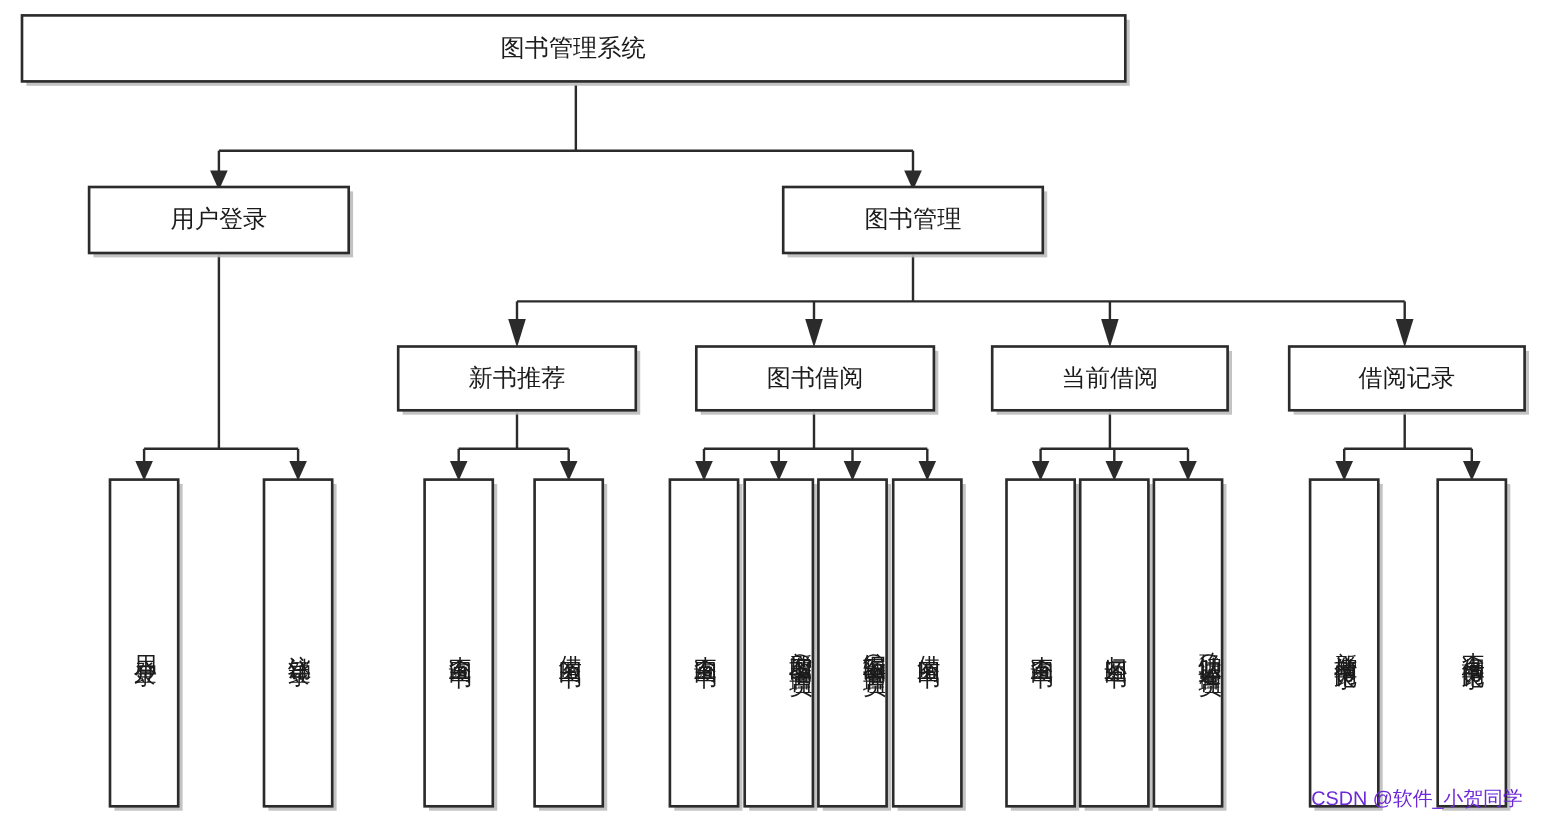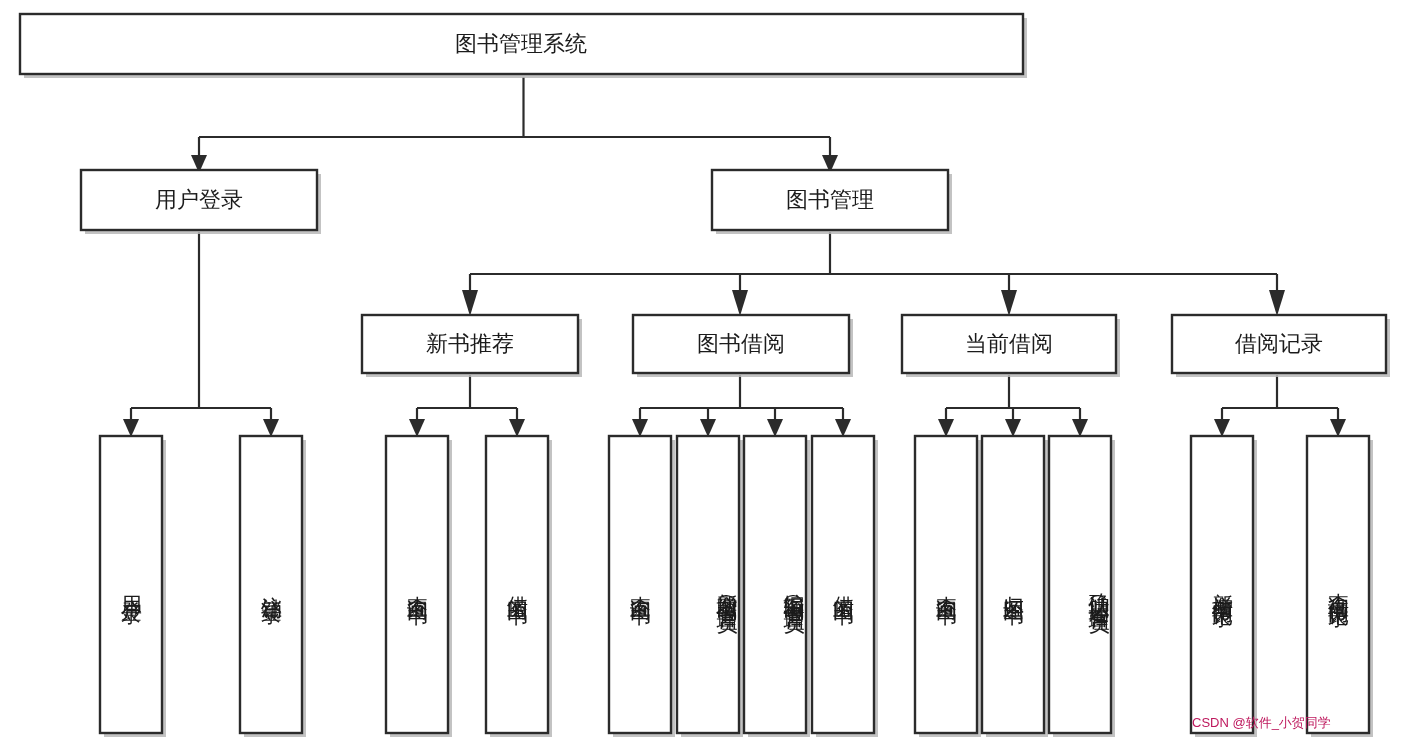--- a/index.html
+++ b/index.html
@@ -66,22 +66,22 @@
     white-space: nowrap;
     display: flex;
     align-items: center;
     justify-content: center;
     pointer-events: none;
     user-select: none;
   }
   .watermark {
     position: absolute;
     font-family: "Liberation Sans", "DejaVu Sans", sans-serif;
-    font-size: 13px;
-    color: #be185d;
+    font-size: 18px;
+    color: #6d28d9;
     white-space: nowrap;
     user-select: none;
   }
 </style>
 </head>
 <body>
 
 <div id="diagram-root">
 
   <svg class="diagram-canvas" viewBox="0 0 1405 747" xmlns="http://www.w3.org/2000/svg">

